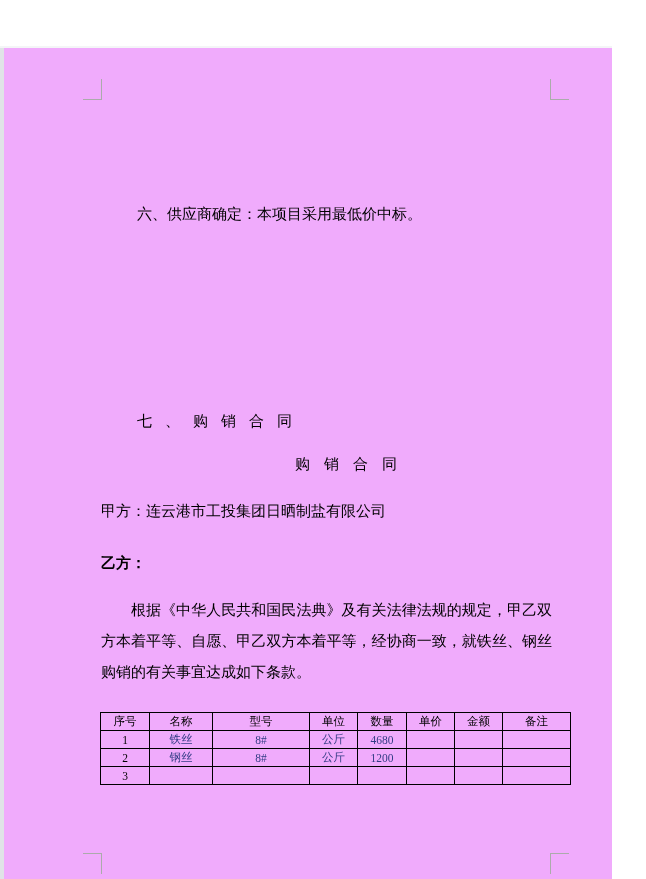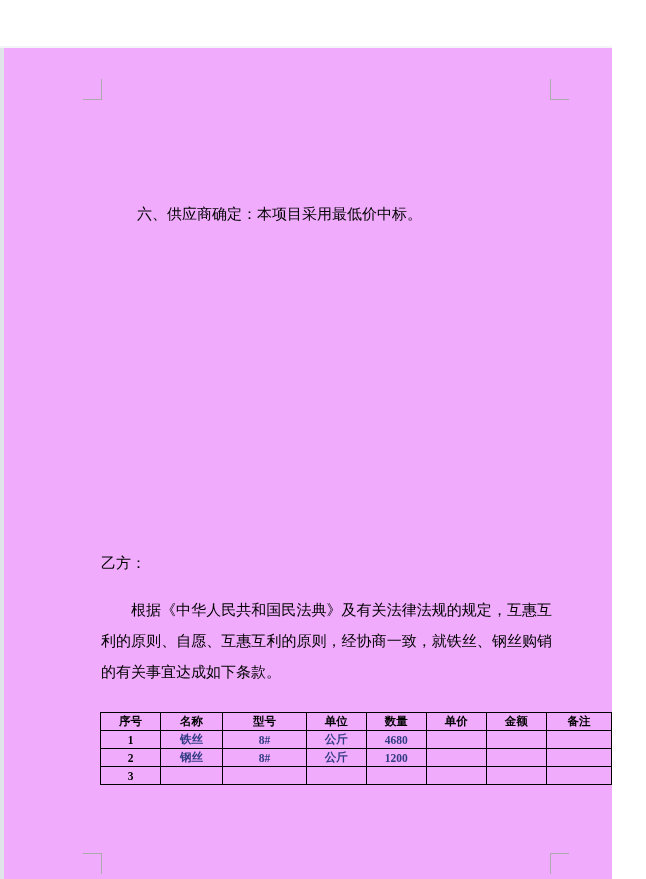--- a/index.html
+++ b/index.html
@@ -20,38 +20,38 @@
   .crop.tl{left:83px;top:33px;border-right:1px solid #ababab;border-bottom:1px solid #ababab;}
   .crop.tr{left:550px;top:33px;border-left:1px solid #ababab;border-bottom:1px solid #ababab;}
   .crop.bl{left:83px;top:807px;border-right:1px solid #ababab;border-top:1px solid #ababab;}
   .crop.br{left:550px;top:807px;border-left:1px solid #ababab;border-top:1px solid #ababab;}
 
   .txt{position:absolute;font-size:15px;line-height:22px;white-space:pre;}
   .sec-six{left:101px;top:157px;text-indent:36px;}
   .sec-seven{left:137px;top:364px;letter-spacing:13px;}
   .doc-title{left:295px;top:407px;letter-spacing:14px;}
   .party-a{left:101px;top:454px;}
-  .party-b{left:101px;top:506px;}
+  .party-b{left:101px;top:506px;font-weight:bold;}
   .intro{
     position:absolute;left:101px;top:549px;width:451px;
     font-size:15px;line-height:31px;
     text-indent:30px;text-align:justify;white-space:normal;
   }
 
   table.goods{
     position:absolute;left:100px;top:666px;
     border-collapse:collapse;table-layout:fixed;
     font-size:11.5px;
     font-family:"Liberation Serif","DejaVu Serif",serif;
   }
   table.goods th,table.goods td{
     border:1px solid #000;
-    height:17px;padding:0 18px;
+    height:17px;padding:0 12px;
     text-align:center;vertical-align:middle;
-    font-weight:bold;overflow:hidden;white-space:nowrap;
+    font-weight:normal;overflow:hidden;white-space:nowrap;
   }
   table.goods td.val{color:var(--data-text,#323c85);}
   table.goods tr.total-row td{
     border:1px dashed #c6c6c6;
     height:16px;
   }
   table.goods tr.total-row td.total-label{
     text-align:left;padding-left:0;font-size:12px;color:#000;
   }
 </style>
@@ -63,22 +63,25 @@
   <div class="edge-left"></div>
   <div class="edge-top"></div>
   <div class="edge-bottom"></div>
 
   <div class="crop tl"></div>
   <div class="crop tr"></div>
   <div class="crop bl"></div>
   <div class="crop br"></div>
 
   <div class="txt sec-six">六、供应商确定：本项目采用最低价中标。</div>
+  <div class="txt sec-seven">七、购销合同</div>
+  <div class="txt doc-title">购销合同</div>
+  <div class="txt party-a">甲方：连云港市工投集团日晒制盐有限公司</div>
   <div class="txt party-b">乙方：</div>
-  <div class="intro">根据《中华人民共和国民法典》及有关法律法规的规定，互惠互利的原则、自愿、互惠互利的原则，经协商一致，就铁丝、钢丝购销的有关事宜达成如下条款。</div>
+  <div class="intro">根据《中华人民共和国民法典》及有关法律法规的规定，甲乙双方本着平等、自愿、甲乙双方本着平等，经协商一致，就铁丝、钢丝购销的有关事宜达成如下条款。</div>
 
   <table class="goods">
     <colgroup>
       <col style="width:49px">
         <col style="width:63px">
         <col style="width:97px">
         <col style="width:48px">
       <col style="width:49px">
         <col style="width:39px">
         <col style="width:38px">

